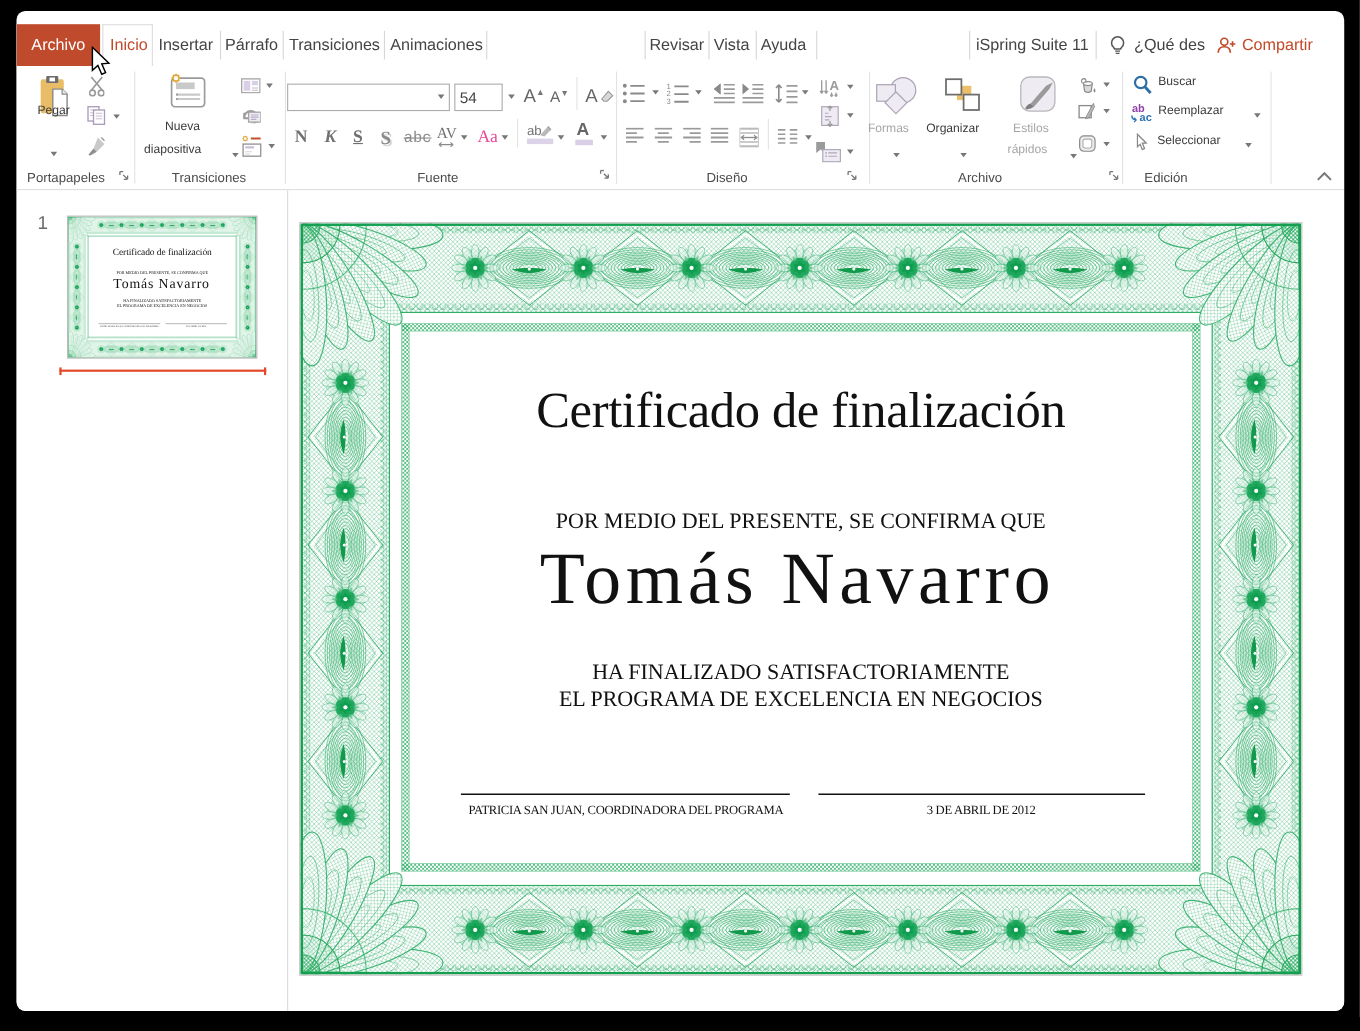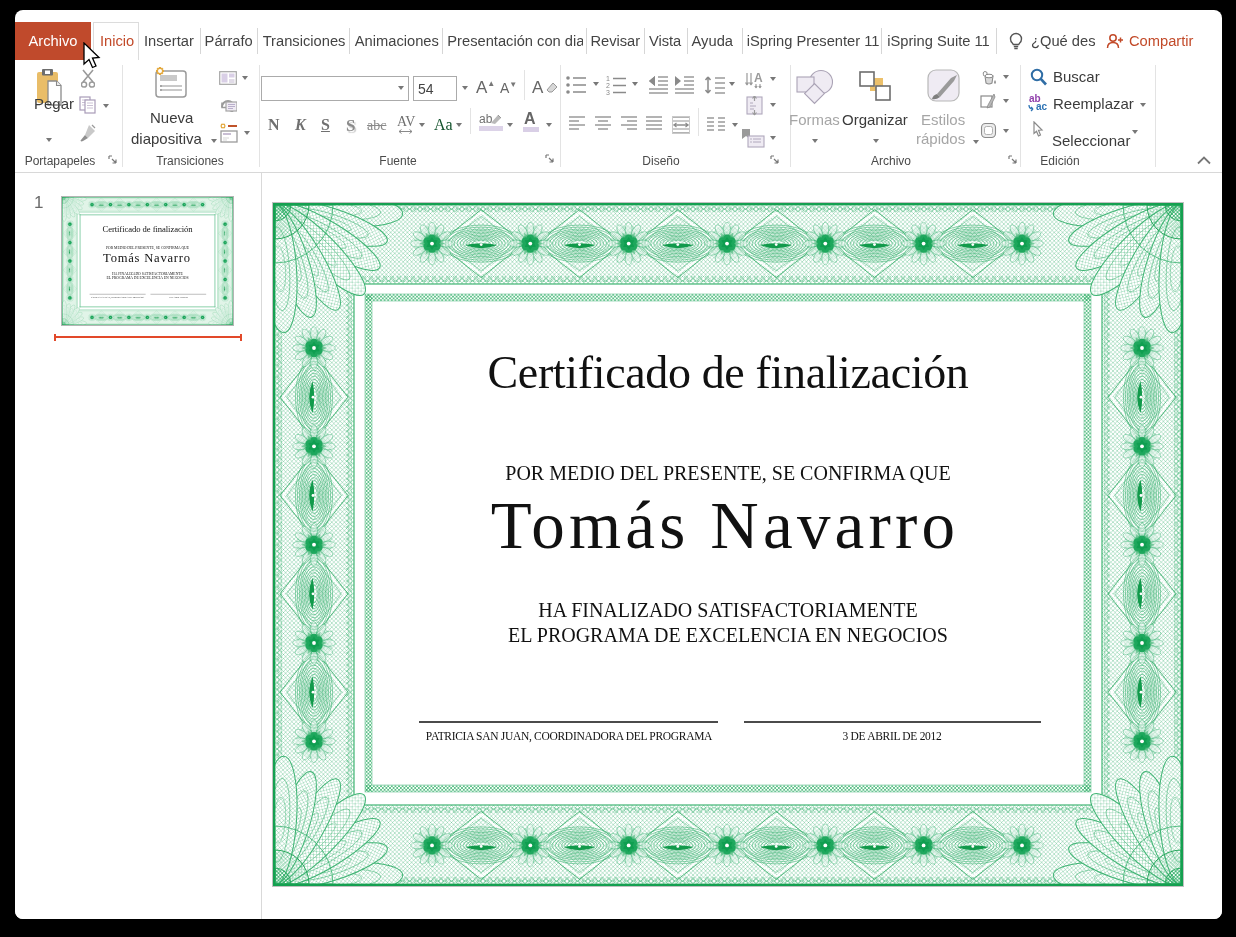--- a/index.html
+++ b/index.html
@@ -7,21 +7,21 @@
 
 #tabs{position:absolute;left:0;top:12px;width:100%;height:38px;background:#fff}
 .tab{position:absolute;top:0;height:38px;font-size:14.7px;color:#444;line-height:38px;white-space:nowrap}
 #archivo{left:0;width:76px;background:#c04a2c;color:#fff;text-align:center}
 .tsep{position:absolute;top:6px;height:26px;width:1px;background:#d6d6d6}
 #inicio-box{position:absolute;left:78px;top:0;width:46px;height:38px;background:#fff;border:1px solid #dcdcdc;border-bottom:none}
 
 #ribbon{position:absolute;left:0;top:50px;width:100%;height:113px;background:#fff;border-bottom:1px solid #d8d8d8}
 .gsep{position:absolute;top:5px;height:102px;width:1px;background:#e3e3e3}
 .glabel{position:absolute;top:94px;width:120px;text-align:center;font-size:12px;color:#4a4a4a}
-.btxt{position:absolute;font-size:15px;color:#3b3b3b;white-space:nowrap}
+.btxt{position:absolute;font-size:11px;color:#3b3b3b;white-space:nowrap}
 .gray{color:#a6a6a6}
 .dd{position:absolute;width:0;height:0;border-left:3.5px solid transparent;border-right:3.5px solid transparent;border-top:4px solid #777}
 
 #main{position:absolute;left:0;top:163px;width:100%;height:746px;background:#fff}
 #vdiv{position:absolute;left:246px;top:0;width:1px;height:746px;background:#d9d9d9}
 #thumbwrap{position:absolute;left:47px;top:24px;width:171px;height:128px;outline:1px solid #b4b4b4}
 #slidenum{position:absolute;left:19px;top:20px;font-size:17px;color:#6a6a6a}
 #redline{position:absolute;left:39px;top:163px;width:188px;height:2px;background:#e2492a}
 .redcap{position:absolute;top:-2.5px;width:2px;height:7px;background:#e2492a}
 #slidewrap{position:absolute;left:258px;top:30px;width:910px;height:683px;outline:1px solid #c0c0c0}
@@ -220,25 +220,23 @@
   </svg>
 <div id="win">
     <div id="tabs">
       <div id="inicio-box"></div>
       <div class="tab" id="archivo">Archivo</div>
       <div class="tab" style="left:85px;color:#c24a29">Inicio</div>
       <div class="tab" style="left:129px">Insertar</div>
       <div class="tab" style="left:189.6px">Párrafo</div>
       <div class="tab" style="left:247.7px">Transiciones</div>
       <div class="tab" style="left:339.8px">Animaciones</div>
-      <div class="tab" style="left:432.3px;width:136px;overflow:hidden">Presentación con dia</div>
       <div class="tab" style="left:575.4px">Revisar</div>
       <div class="tab" style="left:633.9px">Vista</div>
       <div class="tab" style="left:676.6px">Ayuda</div>
-      <div class="tab" style="left:731.7px">iSpring Presenter 11</div>
       <div class="tab" style="left:872.2px">iSpring Suite 11</div>
       <div class="tsep" style="left:184.8px"></div>
       <div class="tsep" style="left:242px"></div>
       <div class="tsep" style="left:334px"></div>
       <div class="tsep" style="left:427px"></div>
       <div class="tsep" style="left:570.6px"></div>
       <div class="tsep" style="left:628.6px"></div>
       <div class="tsep" style="left:671.9px"></div>
       <div class="tsep" style="left:727.3px"></div>
       <div class="tsep" style="left:866px"></div>
@@ -355,27 +353,27 @@
       <div class="abs" style="left:485px;top:20px;font-size:14px;color:#666">A<span style="font-size:8px;vertical-align:6px;color:#777">▼</span></div>
       <div class="abs" style="left:509px;top:10px;width:1px;height:30px;background:#e3e3e3"></div>
       <div class="abs" style="left:517px;top:18px;font-size:17px;color:#666">A</div>
       <svg class="abs" style="left:529px;top:22px" width="14" height="11" viewBox="0 0 14 11">
         <path d="M3,8 L9,1 L13,5 L8,10 L5,10 Z" fill="#d8d8d8" stroke="#999" stroke-width="1"></path>
       </svg>
       <div class="abs" style="left:253px;top:56px;font-size:16px;color:#707070;font-weight:bold;font-style:normal;text-decoration:none;font-family:'Liberation Serif',serif">N</div>
       <div class="abs" style="left:280px;top:56px;font-size:16px;color:#707070;font-weight:bold;font-style:italic;text-decoration:none;font-family:'Liberation Serif',serif">K</div>
       <div class="abs" style="left:306px;top:56px;font-size:16px;color:#707070;font-weight:bold;font-style:normal;text-decoration:underline;font-family:'Liberation Serif',serif">S</div>
       <div class="abs" style="left:331px;top:56px;font-size:17px;color:#8a8a8a;font-weight:bold;font-family:'Liberation Serif',serif;text-shadow:1.5px 1.5px 1px #ccc">S</div>
-      <div class="abs" style="left:352px;top:58px;font-size:14px;color:#8a8a8a;text-decoration:line-through;font-family:Liberation Serif, serif">abc</div>
+      <div class="abs" style="left:352px;top:58px;font-size:14px;color:#8a8a8a;text-decoration:line-through;font-family:Liberation Mono, monospace">abc</div>
       <div class="abs" style="left:382px;top:54px;font-size:14px;color:#707070;font-family:Liberation Serif, serif">AV</div>
       <svg class="abs" style="left:383px;top:68px" width="16" height="7" viewBox="0 0 16 7">
         <path d="M1,3.5 h13 M1,3.5 l2.5,-2 M1,3.5 l2.5,2 M14,3.5 l-2.5,-2 M14,3.5 l-2.5,2" stroke="#8a8a8a" stroke-width="1"></path>
       </svg>
       <div class="dd" style="left:404px;top:63px"></div>
-      <div class="abs" style="left:419px;top:56px;font-size:16px;color:#14532d;font-family:'Liberation Serif',serif">Aa</div>
+      <div class="abs" style="left:419px;top:56px;font-size:16px;color:#ec4899;font-family:'Liberation Serif',serif">Aa</div>
       <div class="dd" style="left:441px;top:63px"></div>
       <div class="abs" style="left:455px;top:48px;width:1px;height:26px;background:#e3e3e3"></div>
       <div class="abs" style="left:464px;top:52px;font-size:12px;color:#707070">ab</div>
       <svg class="abs" style="left:474px;top:53px" width="14" height="12" viewBox="0 0 14 12">
         <path d="M2,10 L9,2 L12,5 L6,11 Z" fill="#b9b9b9"></path>
         <path d="M9,2 l3,3" stroke="#999"></path>
       </svg>
       <div class="abs" style="left:464px;top:66px;width:24px;height:5px;background:#dcd3e8"></div>
       <div class="dd" style="left:492px;top:63px"></div>
       <div class="abs" style="left:509px;top:50px;font-size:16px;color:#666;font-weight:bold">A</div>
@@ -500,21 +498,21 @@
         <text x="1" y="8" font-size="10" font-weight="bold" fill="#9141ac">ab</text>
         <text x="8" y="16" font-size="10" font-weight="bold" fill="#2e74b5">ac</text>
         <path d="M1,11 q0,4 4,4" fill="none" stroke="#2e74b5" stroke-width="1.3"></path>
         <path d="M5,15 l-2,-2 M5,15 l-2,2" stroke="#2e74b5" stroke-width="1.2" fill="none"></path>
       </svg>
       <div class="btxt" style="left:1038px;top:35px">Reemplazar</div>
       <div class="dd" style="left:1125px;top:43px"></div>
       <svg class="abs" style="left:1018px;top:61px" width="12" height="17" viewBox="0 0 12 17">
         <path d="M1,1 L9,9 L5.5,9.2 L7.5,14 L5.5,15 L3.5,10.2 L1,12.5 Z" fill="#fff" stroke="#8a8a8a" stroke-width="1.2"></path>
       </svg>
-      <div class="btxt" style="left:1037px;top:72px">Seleccionar</div>
+      <div class="btxt" style="left:1037px;top:62px">Seleccionar</div>
       <div class="dd" style="left:1117px;top:70px"></div>
     </div>
     <div id="main">
       <div id="vdiv"></div>
       <div id="slidenum">1</div>
       <div id="thumbwrap"><svg width="171" height="128" viewBox="0 0 910 683">
           <use href="#cert"></use>
         </svg></div>
       <div id="redline">
         <div class="redcap" style="left:0"></div>

